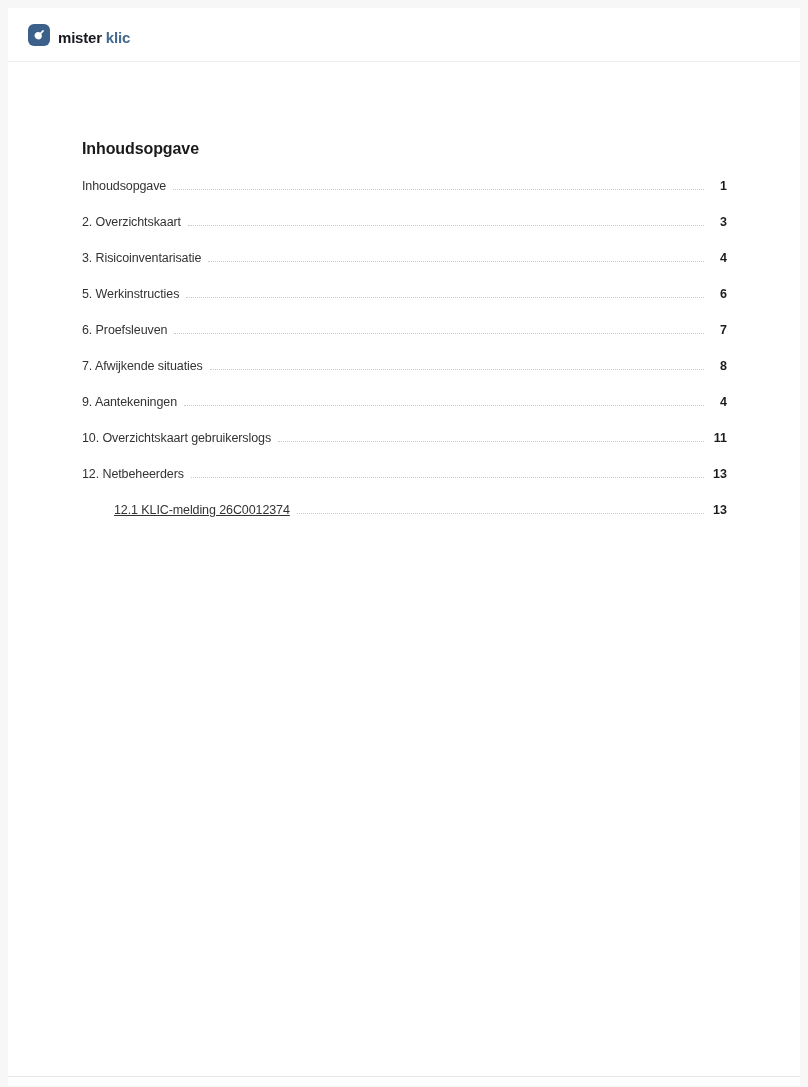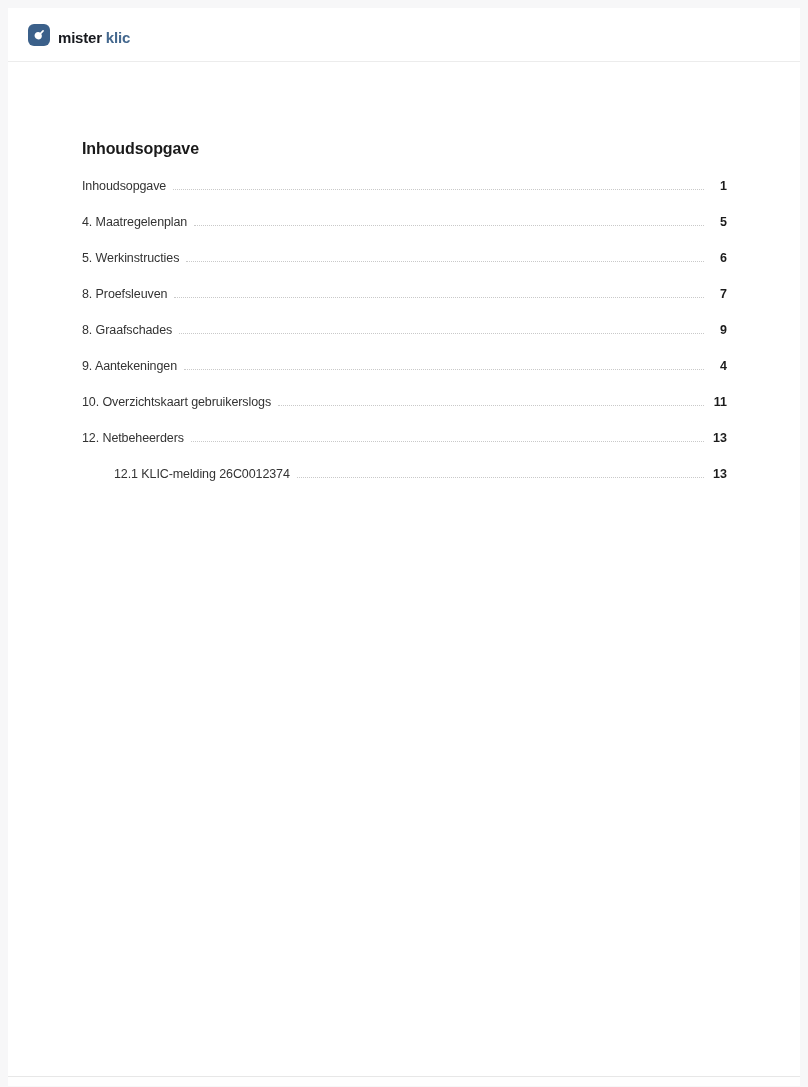--- a/index.html
+++ b/index.html
@@ -54,21 +54,21 @@
     align-items: center;
     height: 36px;
     cursor: pointer;
   }
   .toc-label {
     font-size: 12.5px;
     color: #333333;
     white-space: nowrap;
     letter-spacing: -0.1px;
   }
-  .toc-row.indent .toc-label { padding-left: 32px; }
+  .toc-row.indent .toc-label { padding-left: 32px; text-decoration: underline; }
   .toc-leader {
     flex: 1;
     height: 0;
     border-bottom: 1.6px dotted #c9c9c9;
     margin: 7px 9px 0 7px;
   }
   .toc-page {
     font-size: 12.5px;
     font-weight: 700;
     color: #1c1c1c;
@@ -100,38 +100,43 @@
 
   <div class="content">
     <div class="toc-title">Inhoudsopgave</div>
     <div id="toc-list">
         <div class="toc-row">
           <span class="toc-label">Inhoudsopgave</span>
           <span class="toc-leader"></span>
           <span class="toc-page">1</span>
         </div>
         <div class="toc-row">
-          <span class="toc-label">4. Maatregelenplan</span>
+          <span class="toc-label">2. Overzichtskaart</span>
           <span class="toc-leader"></span>
-          <span class="toc-page">5</span>
+          <span class="toc-page">3</span>
+        </div>
+        <div class="toc-row">
+          <span class="toc-label">3. Risicoinventarisatie</span>
+          <span class="toc-leader"></span>
+          <span class="toc-page">4</span>
         </div>
         <div class="toc-row">
           <span class="toc-label">5. Werkinstructies</span>
           <span class="toc-leader"></span>
           <span class="toc-page">6</span>
         </div>
         <div class="toc-row">
-          <span class="toc-label">8. Proefsleuven</span>
+          <span class="toc-label">6. Proefsleuven</span>
           <span class="toc-leader"></span>
           <span class="toc-page">7</span>
         </div>
         <div class="toc-row">
-          <span class="toc-label">8. Graafschades</span>
+          <span class="toc-label">7. Afwijkende situaties</span>
           <span class="toc-leader"></span>
-          <span class="toc-page">9</span>
+          <span class="toc-page">8</span>
         </div>
         <div class="toc-row">
           <span class="toc-label">9. Aantekeningen</span>
           <span class="toc-leader"></span>
           <span class="toc-page">4</span>
         </div>
         <div class="toc-row">
           <span class="toc-label">10. Overzichtskaart gebruikerslogs</span>
           <span class="toc-leader"></span>
           <span class="toc-page">11</span>

